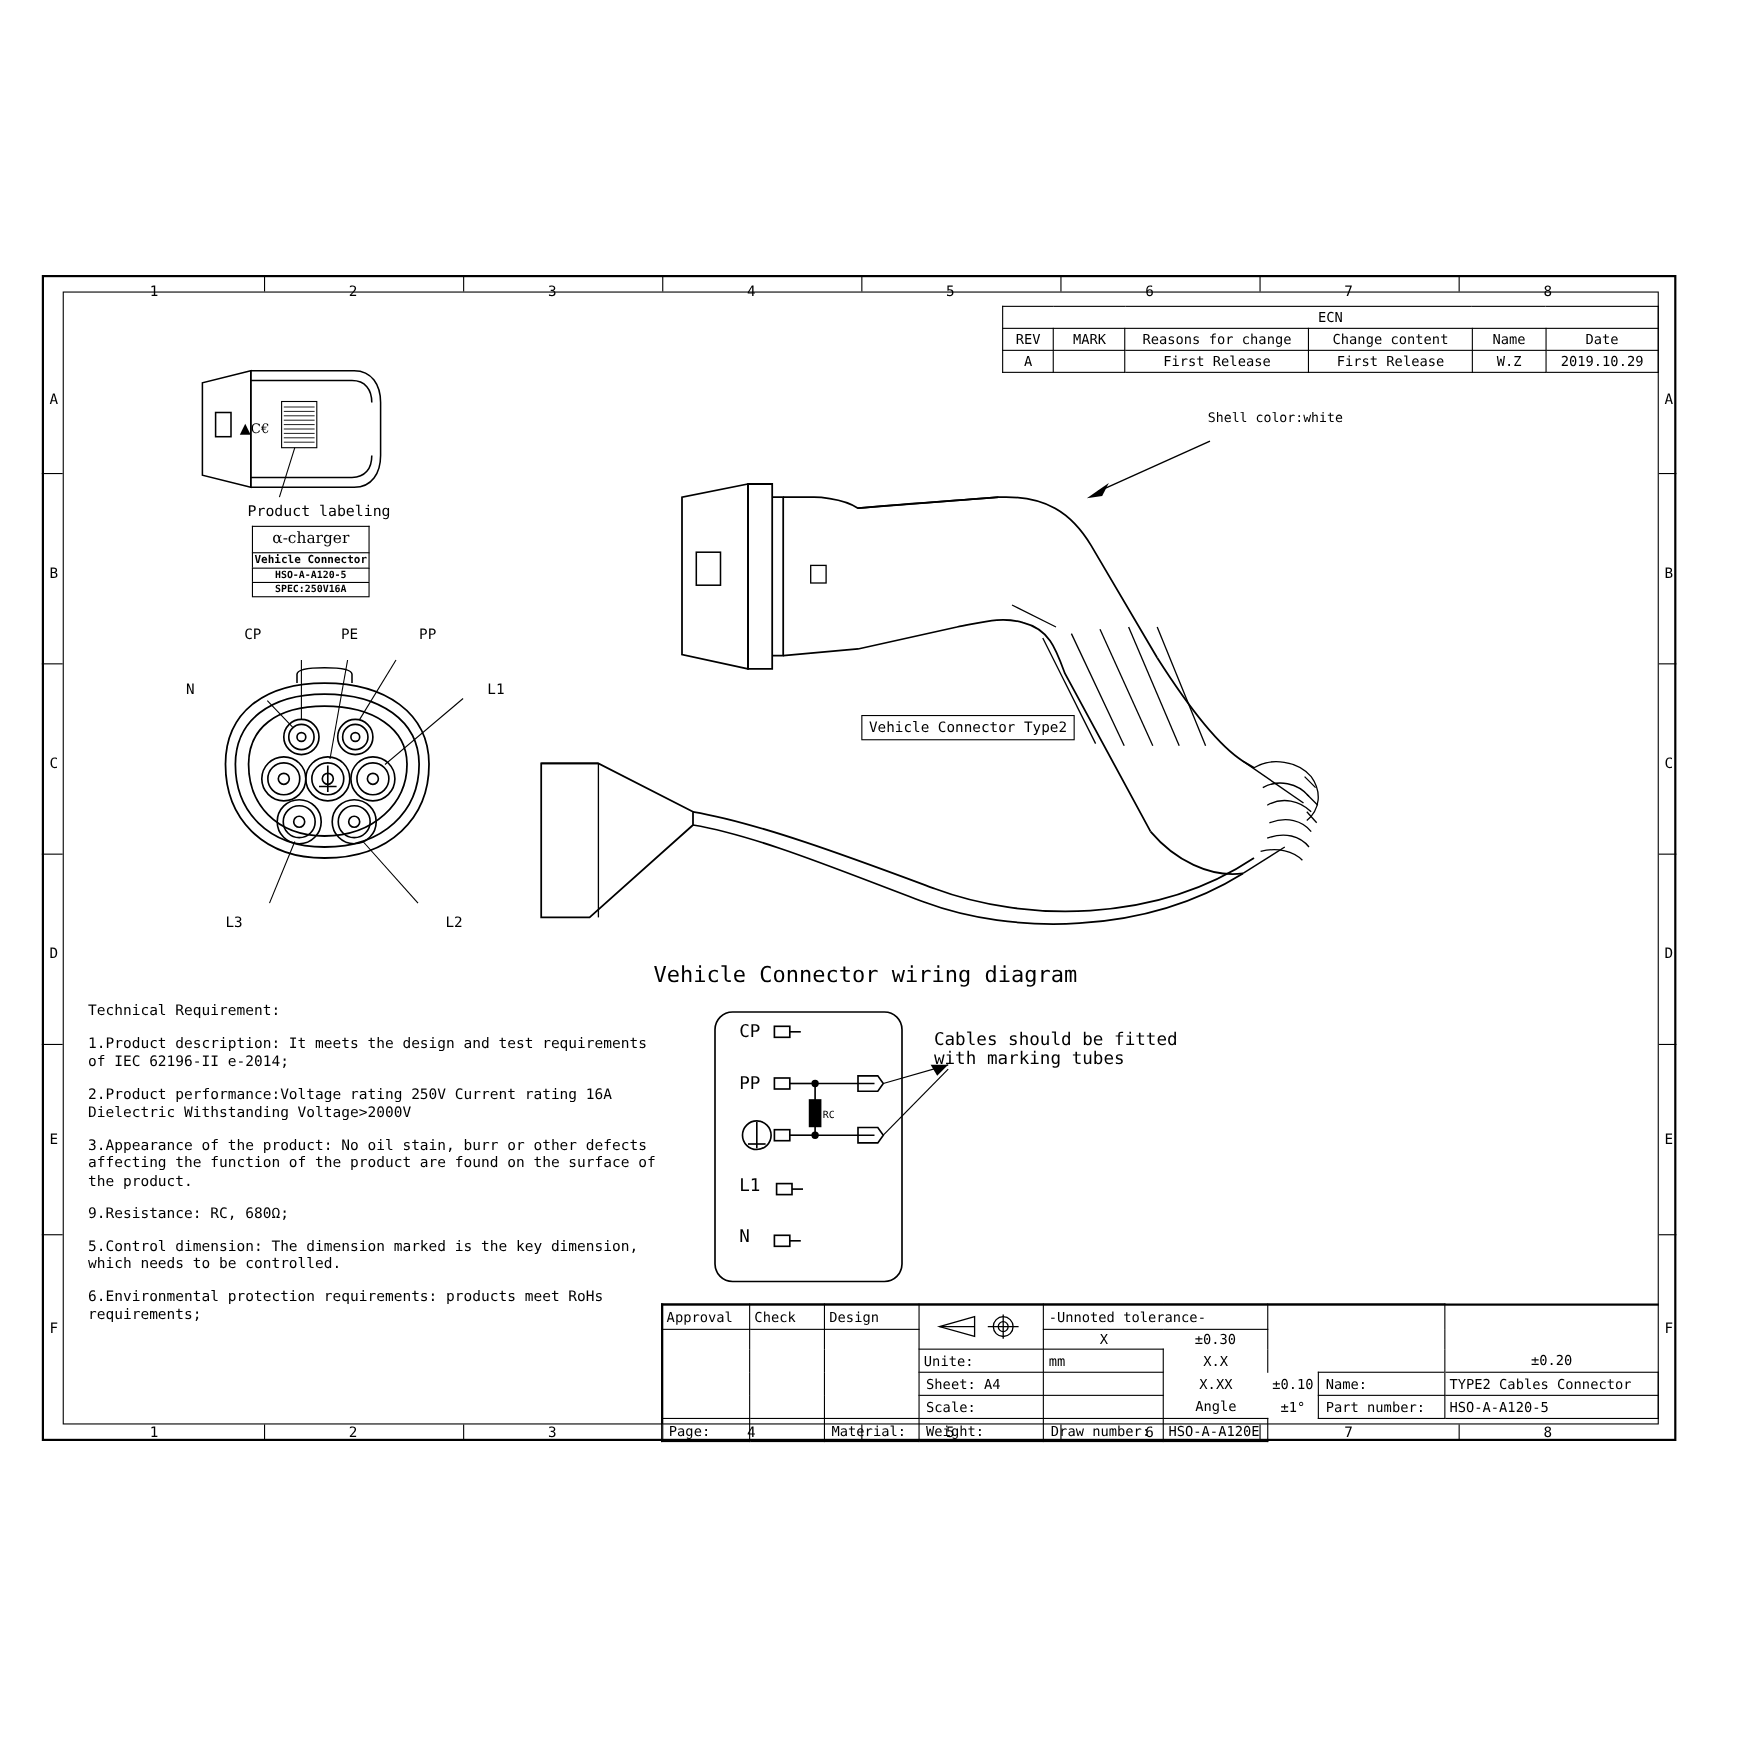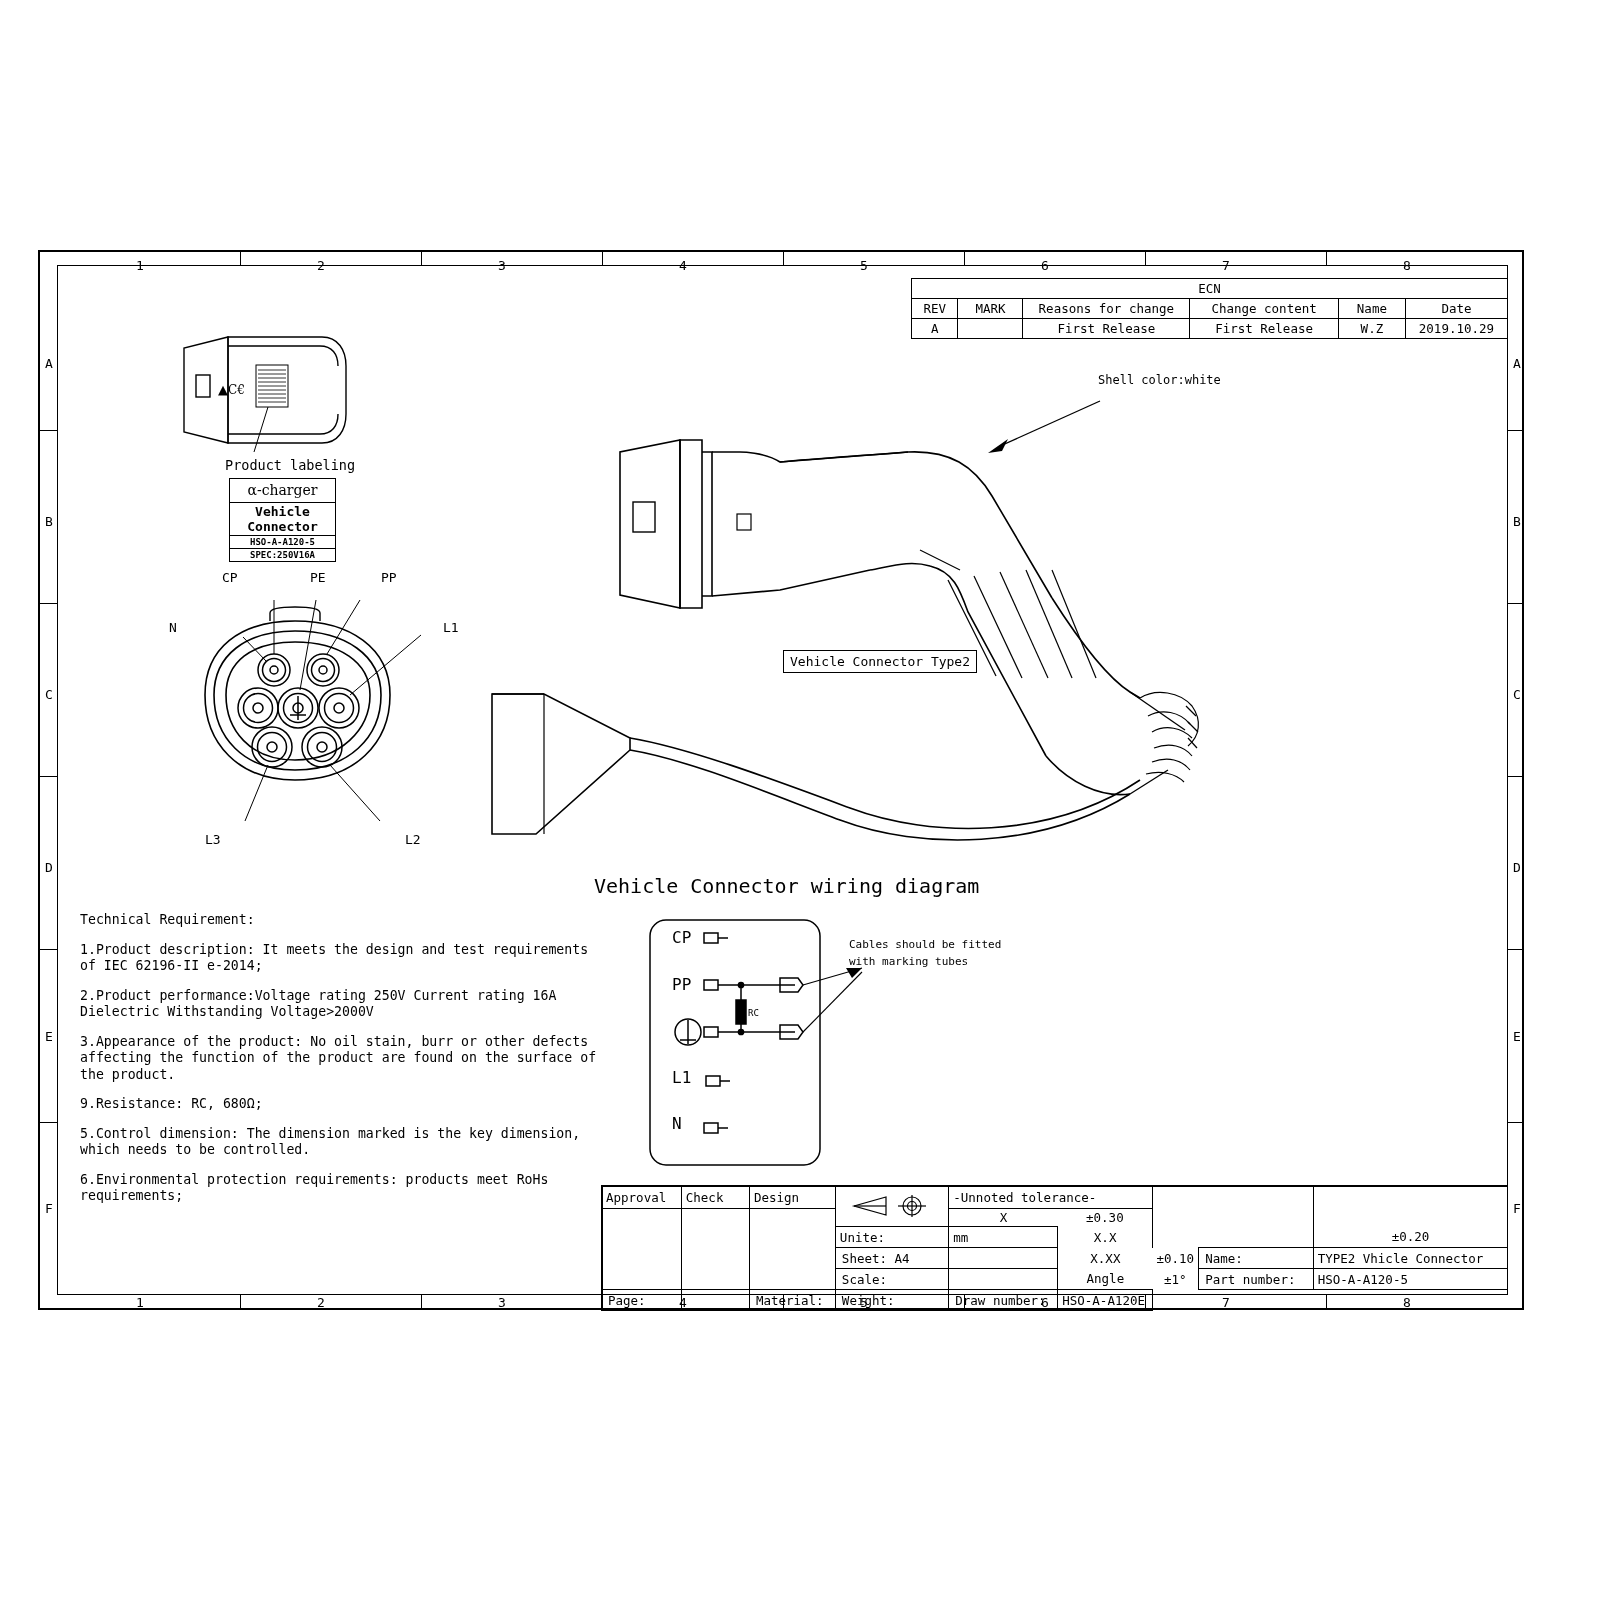--- a/index.html
+++ b/index.html
@@ -107,21 +107,21 @@
     font-family: "DejaVu Sans Mono", monospace;
   }
   #product-label .plrow {
     border: 1px solid #000;
     border-bottom: none;
     text-align: center;
     box-sizing: border-box;
   }
   #product-label .plrow:last-child { border-bottom: 1px solid #000; }
   #pl-brand { font-size: 14px; padding: 3px 0 4px 0; font-family: "DejaVu Serif", serif; }
-  #pl-sub { font-size: 13px; padding: 1px 0; font-weight: bold; }
+  #pl-sub { font-size: 10px; padding: 1px 0; font-weight: bold; }
   #pl-part { font-size: 9px; padding: 1px 0; font-weight: bold;}
   #pl-spec { font-size: 9px; padding: 1px 0; font-weight: bold;}
 
   
   #bottom-block {
     position: absolute;
     left: 601px; top: 1185px;
     width: 907px;
     height: 108px;
   }
@@ -430,21 +430,21 @@
       <line x1="163" y1="122" x2="222" y2="62"></line>
     </g>
     <polygon points="222,58 206,58 212,68" fill="#000"></polygon>
   </svg>
 
   <div class="txt" style="left:672px;top:930px;font-size:16px;">CP</div>
   <div class="txt" style="left:672px;top:977px;font-size:16px;">PP</div>
   <div class="txt" style="left:672px;top:1070px;font-size:16px;">L1</div>
   <div class="txt" style="left:672px;top:1116px;font-size:16px;">N</div>
 
-  <div class="txt" style="left:849px;top:936px;font-size:11px;line-height:17px;">Cables should be fitted
+  <div class="txt" style="left:849px;top:936px;font-size:16px;line-height:17px;">Cables should be fitted
 with marking tubes</div>
 
   <div id="tech-req">
     <p>Technical Requirement:</p>
     <p>1.Product description: It meets the design and test
 requirements of IEC 62196-II e-2014;</p>
     <p>2.Product performance:Voltage rating 250V
                      Current rating 16A
                      Dielectric Withstanding Voltage&gt;2000V</p>
     <p>3.Appearance of the product: No oil stain, burr or other
@@ -497,21 +497,21 @@
       </tr>
       <tr>
         <td style="text-align:left;padding-left:6px;height:18px;">
           <span>Sheet:</span>
           <span>A4</span>
         </td>
         <td></td>
         <td style="border:none;text-align:center;">X.XX</td>
         <td style="border:none;text-align:center;">±0.10</td>
         <td style="width:120px;text-align:left;padding-left:6px;">Name:</td>
-        <td style="width:210px;">TYPE2 Vhicle Connector</td>
+        <td style="width:210px;">TYPE2 Cables Connector</td>
       </tr>
       <tr>
         <td style="text-align:left;padding-left:6px;height:18px;">Scale:</td>
         <td></td>
         <td style="border:none;text-align:center;">Angle</td>
         <td style="border:none;text-align:center;">±1°</td>
         <td style="text-align:left;padding-left:6px;">Part number:</td>
         <td>HSO-A-A120-5</td>
       </tr>
       <tr>

